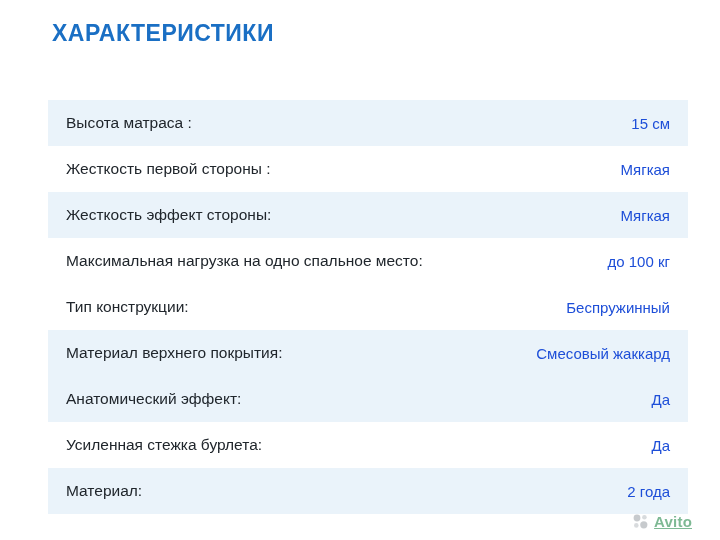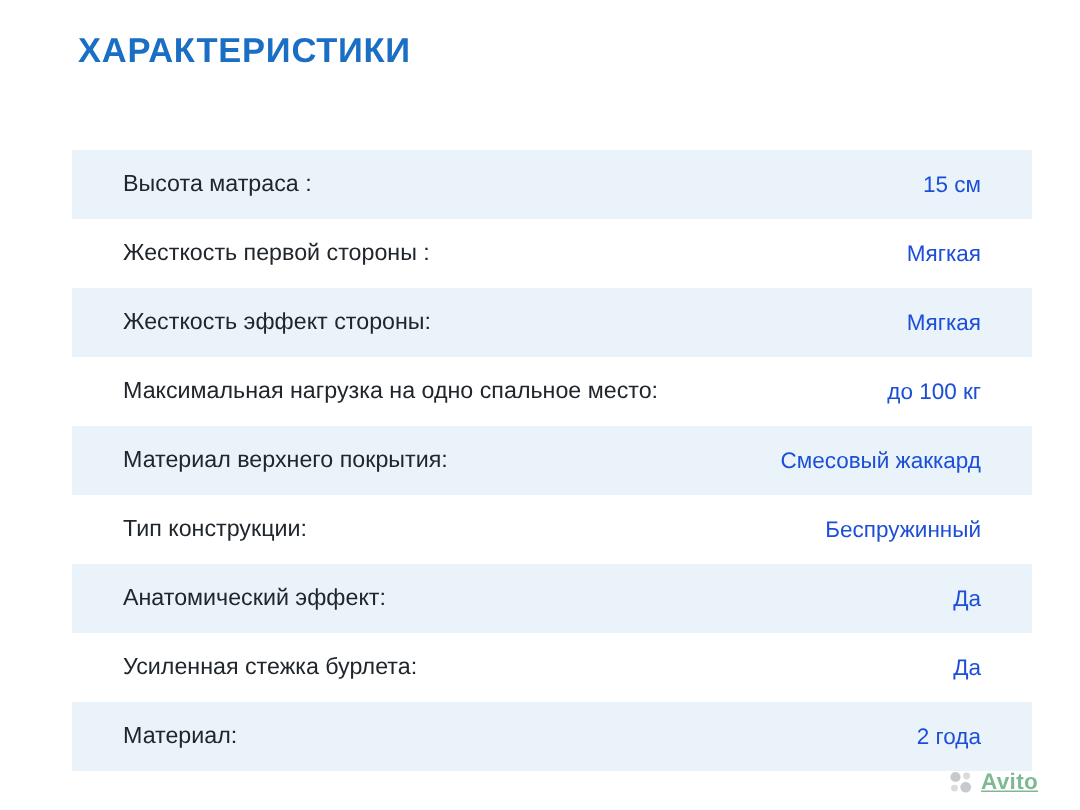--- a/index.html
+++ b/index.html
@@ -34,21 +34,21 @@
     position: absolute;
     left: 48px;
     top: 100px;
     width: 640px;
   }
   .spec-row {
     display: flex;
     align-items: center;
     justify-content: space-between;
     height: 46px;
-    padding: 0 34px;
+    padding: 0 18px;
     box-sizing: border-box;
   }
   .spec-row.shaded {
     background: #eaf3fa;
   }
   .spec-row.plain {
     background: #ffffff;
   }
   .spec-label {
     font-size: 15.5px;
@@ -105,28 +105,28 @@
     <div class="spec-row shaded">
       <span class="spec-label">Жесткость эффект стороны:</span>
       <span class="spec-value">Мягкая</span>
     </div>
 
     <div class="spec-row plain">
       <span class="spec-label">Максимальная нагрузка  на одно спальное место:</span>
       <span class="spec-value">до 100 кг</span>
     </div>
 
+    <div class="spec-row plain">
+      <span class="spec-label">Тип конструкции:</span>
+      <span class="spec-value">Беспружинный</span>
+    </div>
+
     <div class="spec-row shaded">
       <span class="spec-label">Материал верхнего покрытия:</span>
       <span class="spec-value">Смесовый жаккард</span>
-    </div>
-
-    <div class="spec-row plain">
-      <span class="spec-label">Тип конструкции:</span>
-      <span class="spec-value">Беспружинный</span>
     </div>
 
     <div class="spec-row shaded">
       <span class="spec-label">Анатомический эффект:</span>
       <span class="spec-value">Да</span>
     </div>
 
     <div class="spec-row plain">
       <span class="spec-label">Усиленная стежка бурлета:</span>
       <span class="spec-value">Да</span>

